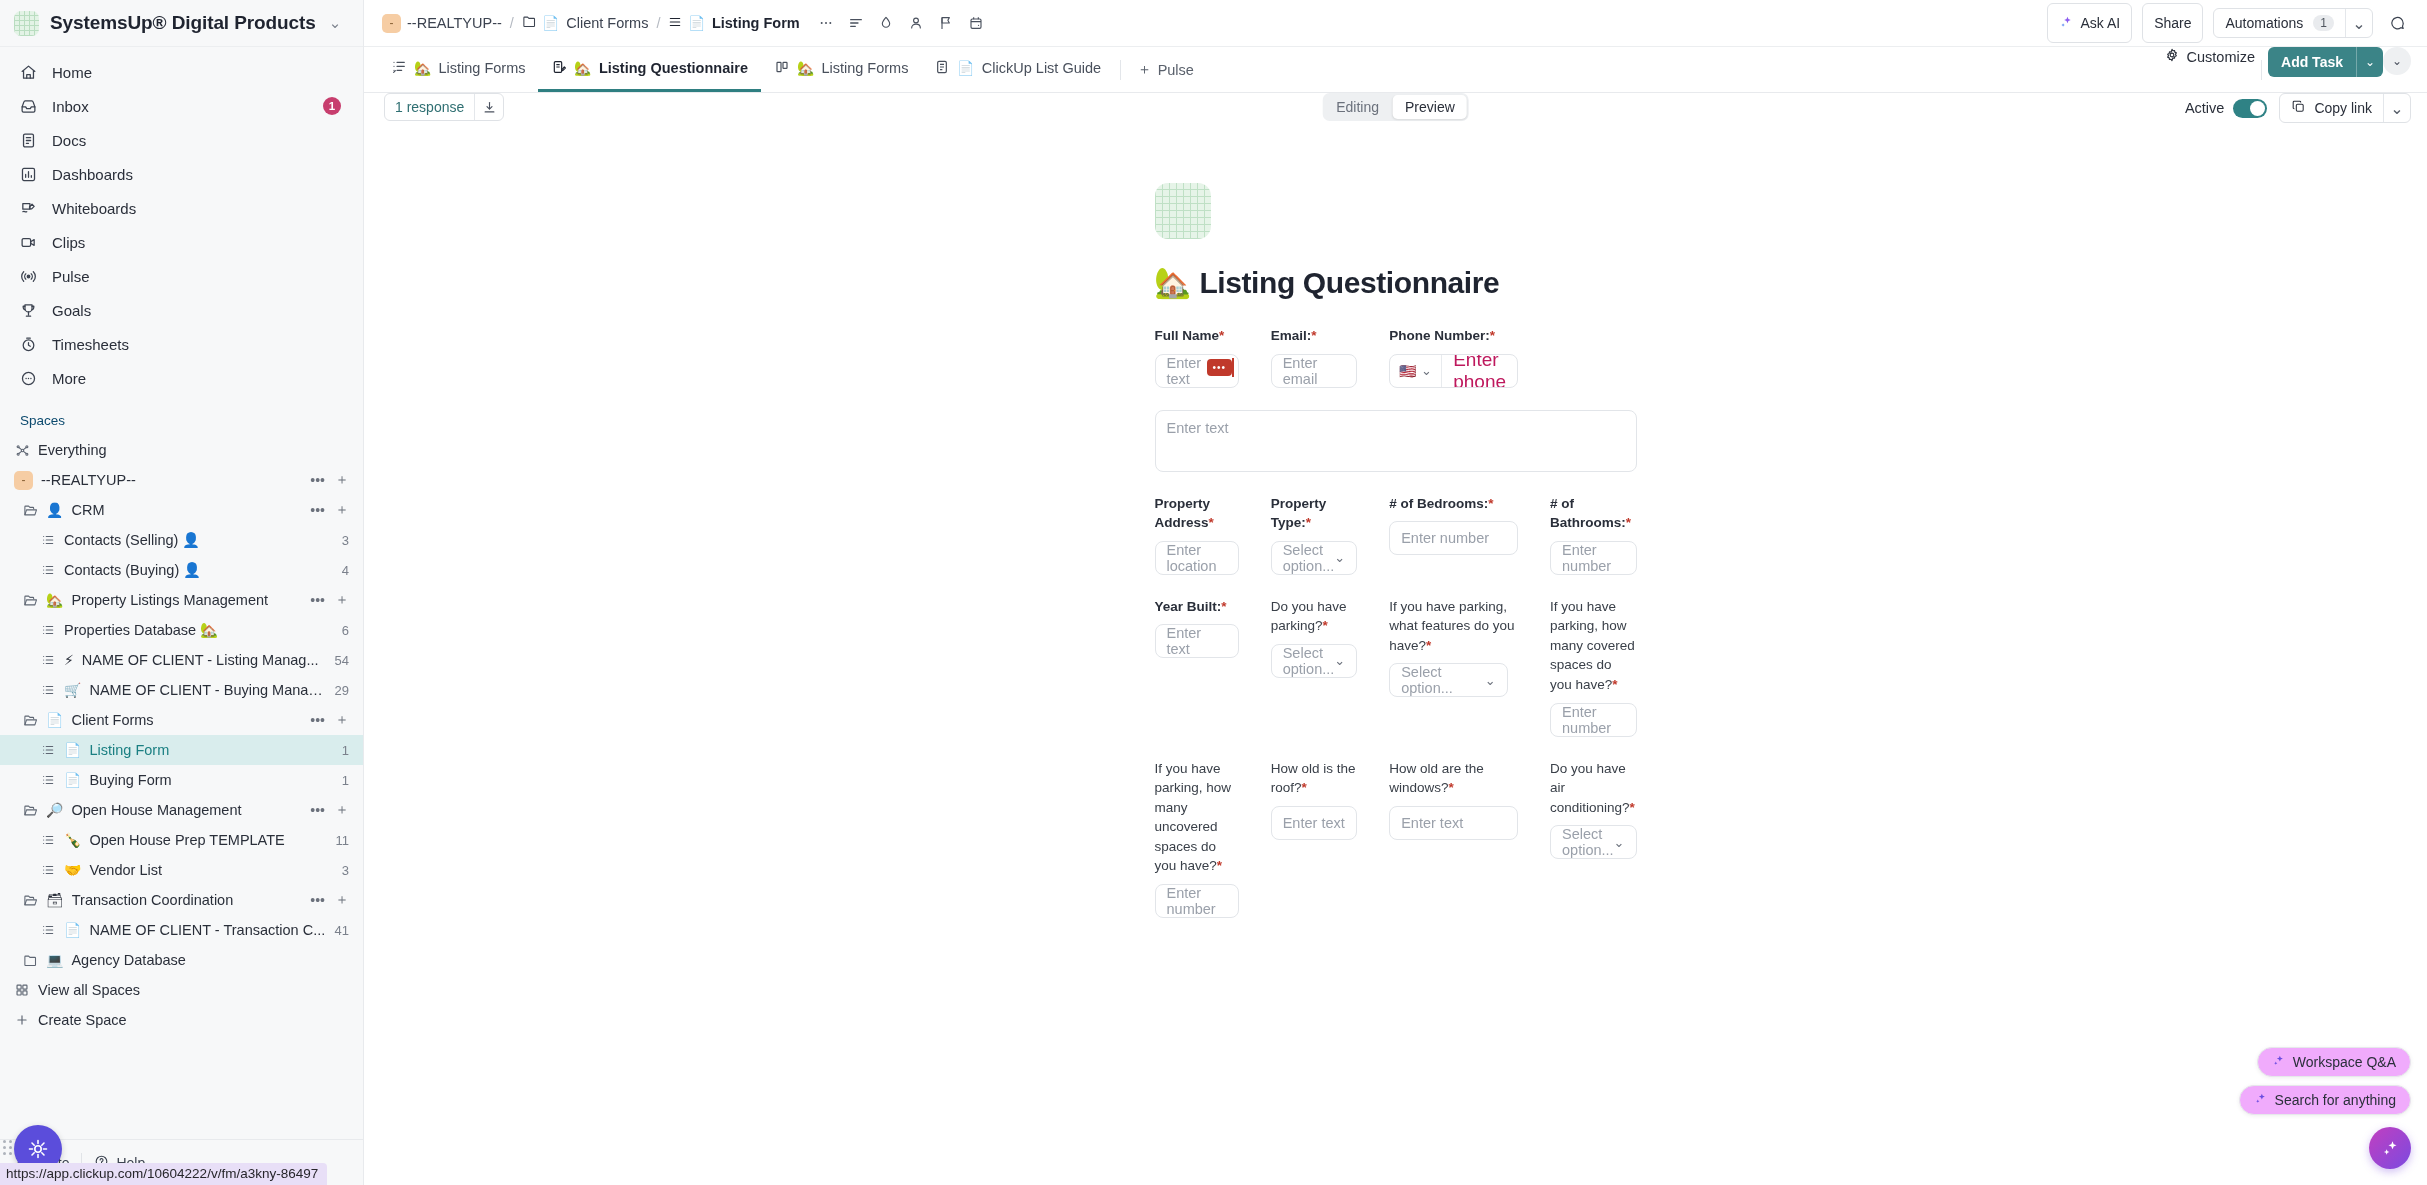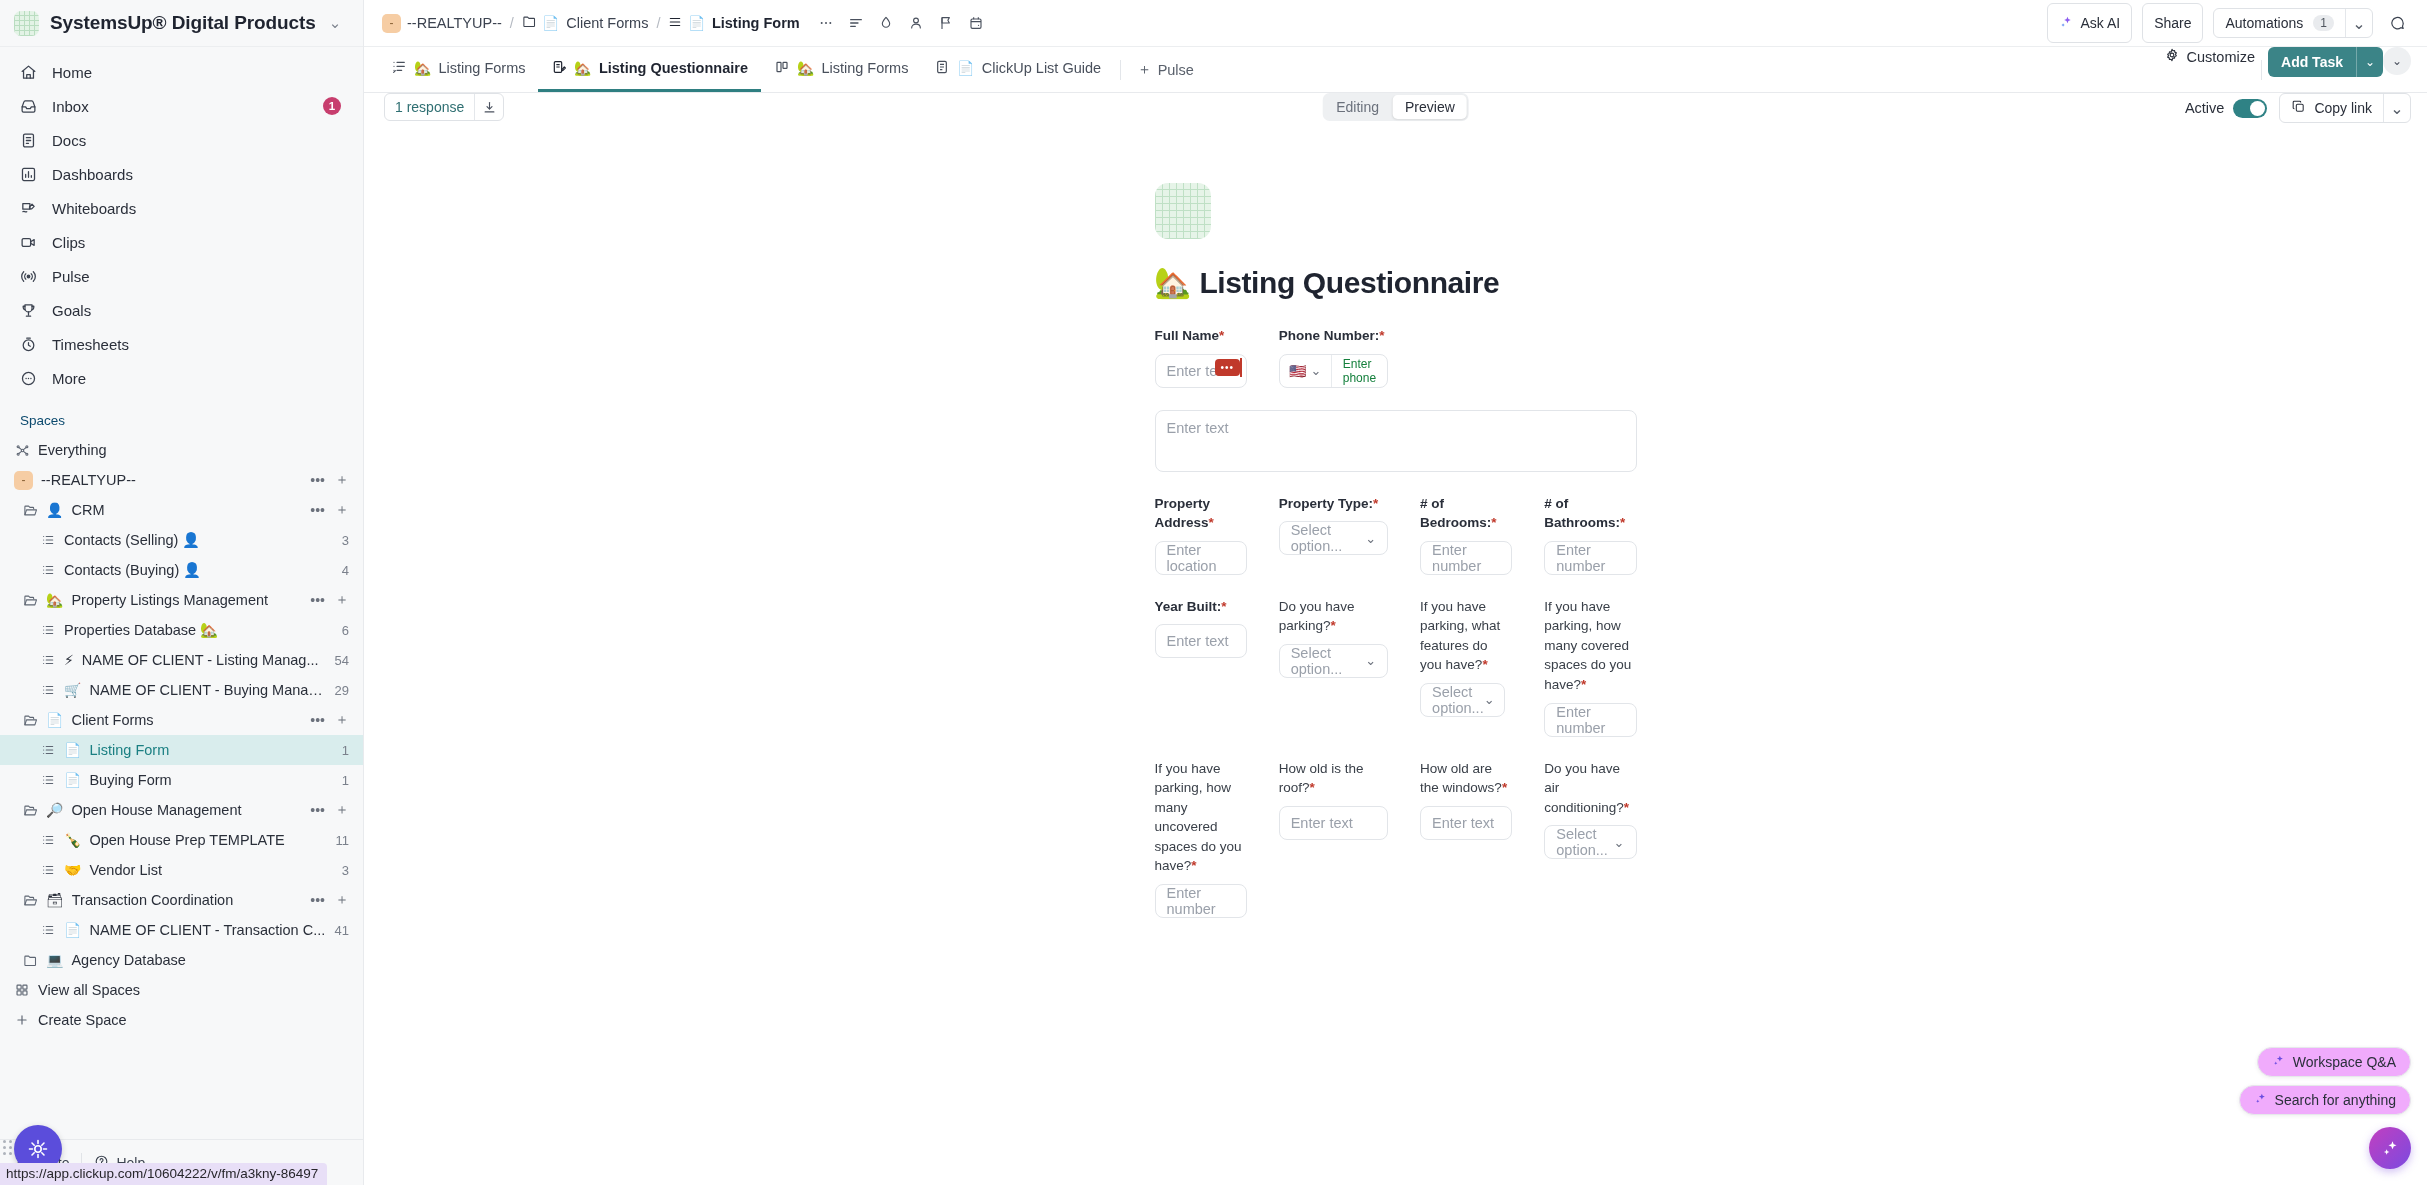--- a/index.html
+++ b/index.html
@@ -191,21 +191,21 @@
     background: #fff; font-size: 14.5px; color: #9aa0aa; padding: 9px 11px; cursor: text;
   }
   .cursor-badge {
     position: absolute; right: 6px; top: 4px; width: 25px; height: 17px; border-radius: 4px;
     background: #c0392b; color: #fff; font-size: 10px; letter-spacing: 1px;
     display: flex; align-items: center; justify-content: center;
   }
   .cursor-badge::after { content: ""; position: absolute; right: -2px; top: -1px; width: 2px; height: 19px; background: #c0392b; }
   .phone-row { display: flex; align-items: stretch; width: 100%; height: 34px; border: 1px solid #e2e5e9; border-radius: 8px; overflow: hidden; }
   .phone-cc { width: 52px; display: flex; align-items: center; justify-content: center; gap: 4px; border-right: 1px solid #e8ebee; cursor: pointer; font-size: 13px; color: #6b717c; }
-  .phone-inp { flex: 1; display: flex; align-items: center; padding: 0 11px; font-size: 12px; color: #15803d; cursor: text; justify-content: center; }
+  .phone-inp { flex: 1; display: flex; align-items: center; padding: 0 11px; font-size: 19px; color: #be185d; cursor: text; justify-content: center; }
   .half { width: 48%; }
 
   
   .floaters { position: absolute; right: 16px; bottom: 16px; display: flex; flex-direction: column; align-items: flex-end; gap: 8px; z-index: 7; }
   .float-btn {
     background: #f0abfc; border: 1px solid #e6e8eb; border-radius: 18px;
     height: 30px; padding: 0 14px; display: flex; align-items: center; gap: 8px;
     font-size: 14px; color: #2a2f3a; cursor: pointer; box-shadow: 0 1px 4px rgba(0,0,0,.07);
   }
   .ai-fab {
@@ -823,20 +823,26 @@
         <div class="fgrid">
 
           <div class="field">
             <div class="flabel"><span>Full Name</span><span class="req">*</span></div>
             <div class="inp">
               <span>Enter text</span>
               <span class="cursor-badge">•••</span>
             </div>
           </div>
 
+          <div class="field">
+            <div class="flabel"><span>Email:</span><span class="req">*</span></div>
+            <div class="inp">
+              <span>Enter email</span>
+            </div>
+          </div>
 
           <div class="field">
             <div class="flabel"><span>Phone Number:</span><span class="req">*</span></div>
             <div class="phone-row">
               <div class="phone-cc">
                 <span class="emoji">🇺🇸</span>
                 <span>⌄</span>
               </div>
               <div class="phone-inp">
                 <span>Enter phone</span>

